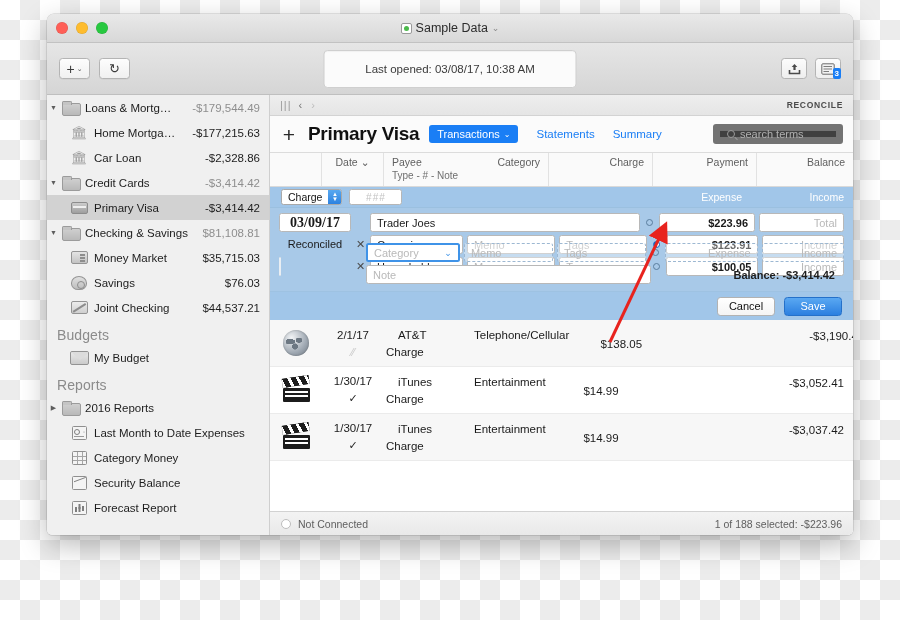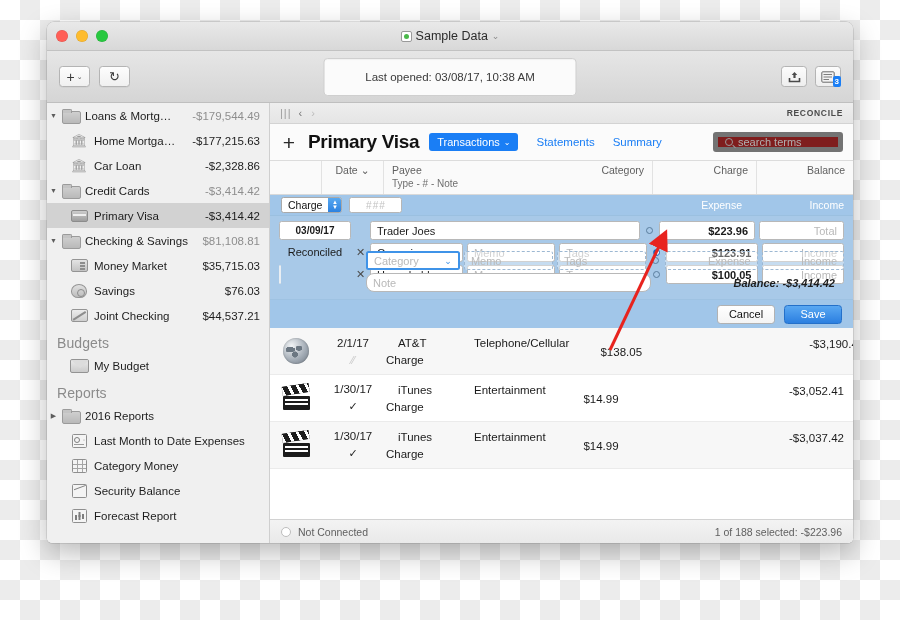--- a/index.html
+++ b/index.html
@@ -16,21 +16,21 @@
     background-color: #ffffff;
     background-image:
       linear-gradient(45deg, #ececec 25%, transparent 25%, transparent 75%, #ececec 75%),
       linear-gradient(45deg, #ececec 25%, transparent 25%, transparent 75%, #ececec 75%);
     background-size: 40px 40px;
     background-position: 0 0, 20px 20px;
   }
 
   .window {
     position: absolute;
-    left: 47px; top: 22px;
+    left: 47px; top: 14px;
     width: 806px; height: 521px;
     background: #ececec;
     border-radius: 7px 7px 5px 5px;
     box-shadow: 0 10px 28px rgba(0,0,0,0.28), 0 0 0 0.5px rgba(0,0,0,0.18);
     overflow: hidden;
     display: flex; flex-direction: column;
   }
 
   
   .titlebar {
@@ -220,21 +220,21 @@
   .add-plus { font-size: 21px; color: #2a2a2a; font-weight: 300; line-height: 1; width: 18px; text-align: center; }
   .acct-name { font-size: 19px; font-weight: bold; color: #111; letter-spacing: -.3px; }
   .pill {
     background: #1a7ef5; color: #fff; font-size: 11px;
     padding: 3px 8px; border-radius: 3px; display: inline-flex; gap: 4px; align-items: center;
   }
   .pill .cv { font-size: 8px; }
   .lnk { color: #1a7ef5; font-size: 11.5px; margin-left: 8px; }
   .searchbox {
     margin-left: auto; width: 130px; height: 20px;
-    border: 5px solid #737373; border-radius: 3px; background: #7f1d1d;
+    border: 7px solid #737373; border-radius: 3px; background: #404040;
     display: flex; align-items: center; gap: 5px; padding: 0 7px;
     font-size: 11px; color: #b0b0b0;
   }
   .mag { width: 8px; height: 8px; border: 1.3px solid #9a9a9a; border-radius: 50%; position: relative; flex: none; }
   .mag:after { content:""; position: absolute; right: -3.5px; bottom: -2.5px; width: 4px; height: 1.3px;
     background: #9a9a9a; transform: rotate(45deg); }
 
   
   .colhdr {
     flex: none; height: 34px;
@@ -281,41 +281,41 @@
   .ed-body { padding: 5px 9px 4px 9px; }
   .erow { display: flex; align-items: center; gap: 4px; margin-bottom: 3px; height: 19px; }
   .fld {
     background: #fff; border: 1px solid #b8b8b8; border-radius: 2.5px;
     height: 19px; display: flex; align-items: center; padding: 0 6px;
     font-size: 11px; color: #1a1a1a;
   }
   .fld.ph { color: #b9b9b9; }
   .fld.dashed { background: rgba(255,255,255,0.35); border-style: dashed; border-color: #9db8d2; }
   .fld.focus { border: 2px solid #3f93e8; }
-  .f-date { width: 72px; justify-content: center; font-weight: bold; font-size: 10px; }
+  .f-date { width: 72px; justify-content: center; font-weight: bold; font-size: 14px; font-family: Liberation Serif, serif; }
   .f-payee { flex: 1; }
   .f-cat { width: 97px; }
   .f-cat.sel { justify-content: space-between; }
   .f-memo { width: 92px; }
   .f-tags { width: 92px; }
   .f-amt { width: 96px; justify-content: flex-end; font-weight: bold; }
   .f-amt.ph { font-weight: normal; justify-content: flex-end; }
   .f-inc { width: 85px; justify-content: flex-end; }
-  .f-note { flex: 1; border-radius: 8px; }
+  .f-note { flex: 1; }
   .xbtn { width: 11px; text-align: center; color: #4a4a4a; font-size: 11px; flex: none; }
   .dot { width: 11px; flex: none; display: flex; align-items: center; justify-content: center; }
   .dot i { width: 7px; height: 7px; border-radius: 50%; border: 1px solid #5a7e9e; display: block; }
   .dot.half i { border-color: #1565c0; background: linear-gradient(to right,#1565c0 50%, #ffffff 50%); }
   .leftcol { width: 72px; flex: none; }
   .recon-label { font-size: 11px; color: #1a1a1a; text-align: center; height: 19px; line-height: 19px; }
   .thumb {
     width: 56px; height: 56px; margin: 0 auto;
     background: #b9c7d4; border: 1.5px solid #e9eef3; border-radius: 5px;
   }
-  .balance-line { margin-left: auto; color: #1d1d1d; font-size: 11px; font-weight: bold; padding-right: 9px; font-style: italic; }
+  .balance-line { margin-left: auto; color: #1d1d1d; font-size: 11px; font-weight: bold; padding-right: 9px; }
   .ed-actions {
     height: 29px; display: flex; align-items: center; justify-content: flex-end;
     gap: 9px; padding-right: 11px; background: #a1c6e9;
     border-top: 1px solid #9ec2e2;
   }
   .btn {
     height: 19px; min-width: 58px; border-radius: 3.5px; font-size: 11px;
     display: inline-flex; align-items: center; justify-content: center;
   }
   .btn.cancel { background: linear-gradient(to bottom,#ffffff,#f4f4f4); border: 1px solid #b2b2b2; color: #111; margin-left: 32px; }
@@ -578,20 +578,23 @@
             <span>⌄</span></div>
         </div>
         <div class="ch c-payee">
           <div class="l1"><span>Payee</span></div>
           <div class="l2">Type  -  #  -  Note</div>
           <div class="cat">Category</div>
         </div>
         <div class="ch c-charge">
           <div class="l1">Charge</div>
         </div>
+        <div class="ch c-payment">
+          <div class="l1">Payment</div>
+        </div>
         <div class="ch c-balance">
           <div class="l1">Balance</div>
         </div>
       </div>
 
       <div class="editor">
         <div class="ed-top">
           <span class="sel-charge">
             <span>Charge</span>
             <span class="stepper">

